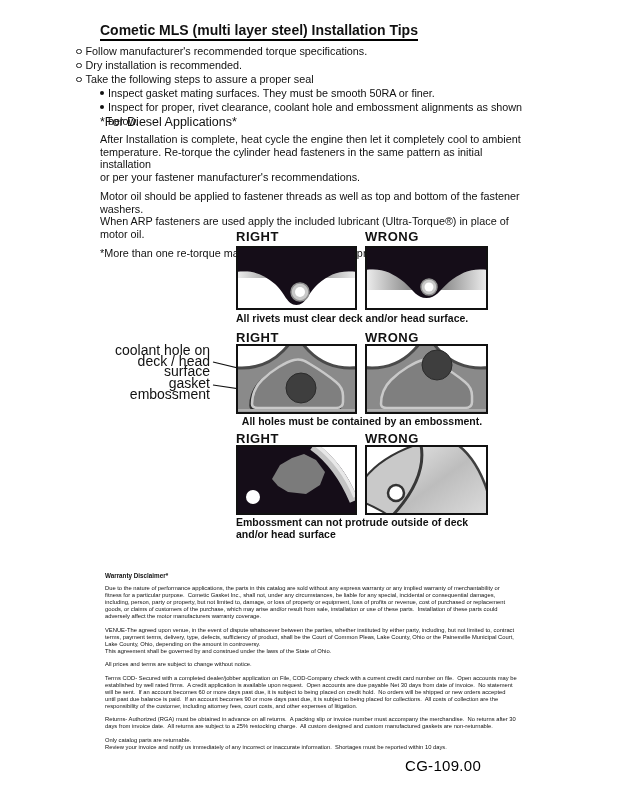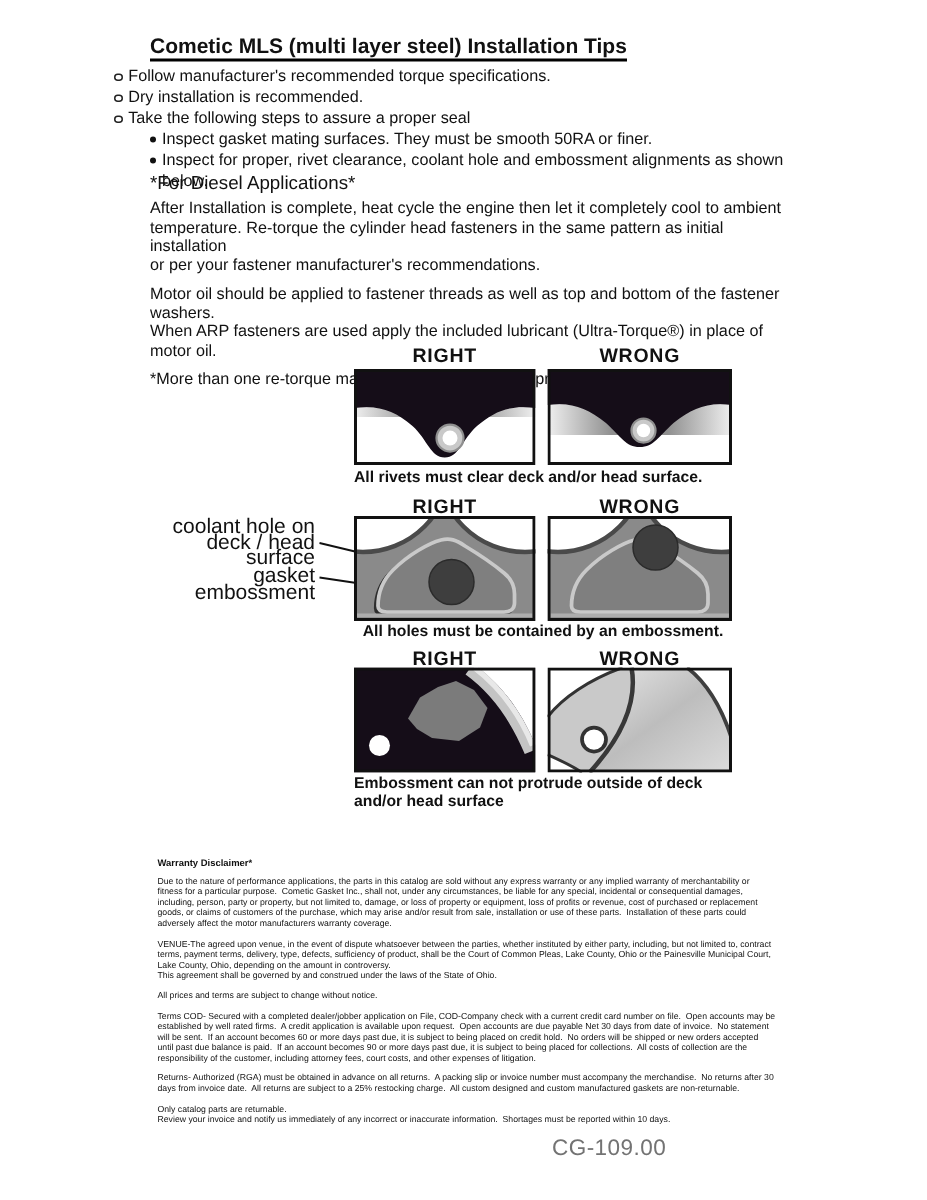--- a/index.html
+++ b/index.html
@@ -11,27 +11,27 @@
   #bullets{left:76px;top:44px;font-size:10.8px;line-height:14px;width:470px;}
   .brow{display:flex;align-items:flex-start;}
   .bmark{flex:0 0 auto;width:3.5px;height:3.5px;border:1px solid #222;border-radius:50%;
          margin:4.5px 4px 0 0;}
   .sub{padding-left:24px;}
   .smark{flex:0 0 auto;width:4px;height:4px;background:#111;border-radius:50%;
          margin:4.5px 4px 0 0;}
   #diesel{left:100px;top:115px;width:428px;}
   #diesel h2{margin:0 0 4px 0;font-size:12.5px;font-weight:400;}
   #diesel p{margin:0 0 7px 0;font-size:10.8px;line-height:12.5px;white-space:pre-wrap;}
-  .panel-label{font-size:13px;font-weight:700;letter-spacing:.5px;text-align:center;}
+  .panel-label{font-size:13px;font-weight:700;letter-spacing:.5px;text-align:left;}
   .caption{font-size:10.5px;font-weight:700;white-space:pre-line;line-height:11.5px;}
   .sidelabel{font-size:14px;line-height:10.5px;text-align:right;width:102px;white-space:pre-line;}
   #disclaimer{left:105px;top:572px;width:412px;}
   #disclaimer h3{margin:0 0 6px 0;font-size:6.3px;font-weight:700;}
   #disclaimer p{margin:0 0 6.5px 0;font-size:5.8px;line-height:7px;white-space:pre-wrap;}
-  #pagecode{left:368px;top:757px;font-size:15px;letter-spacing:.3px;color:#737373;}
+  #pagecode{left:405px;top:757px;font-size:15px;letter-spacing:.3px;color:#000000;}
   svg{display:block;}
 </style>
 </head>
 <body>
 
 <div id="page">
 
   <div id="title" class="abs">Cometic MLS (multi layer steel) Installation Tips</div>
 
   <div id="bullets" class="abs">

